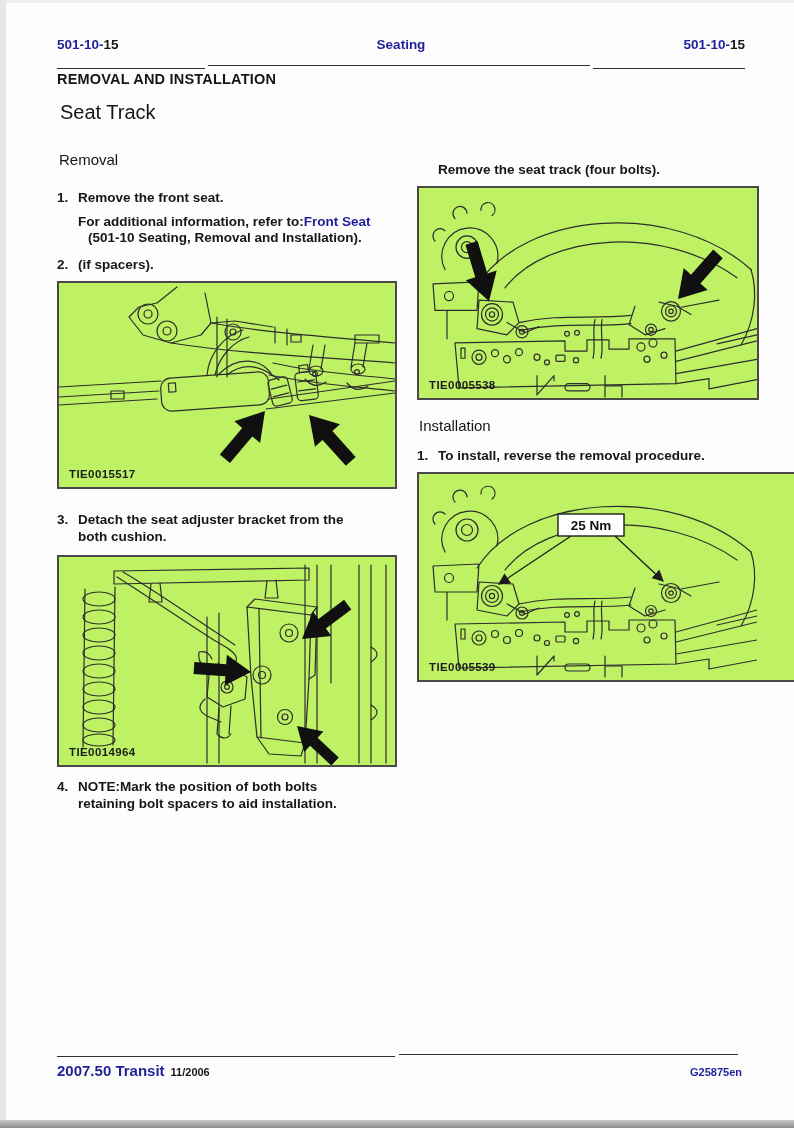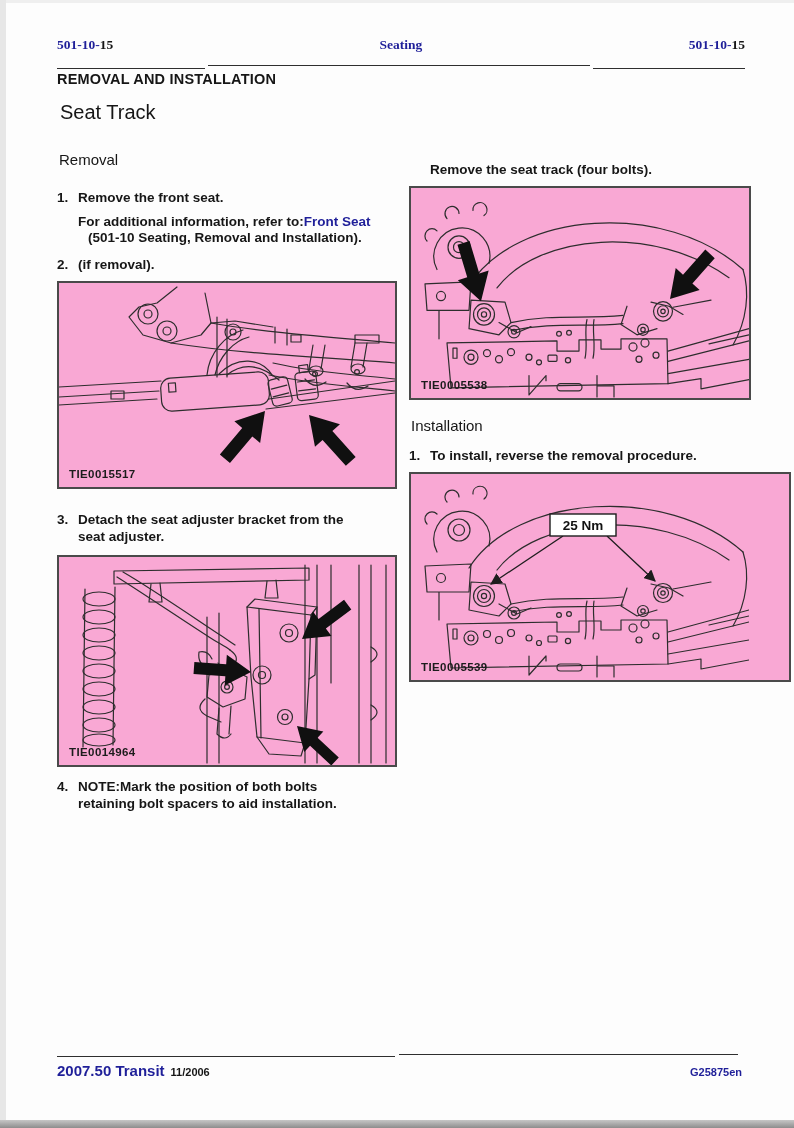--- a/index.html
+++ b/index.html
@@ -15,51 +15,51 @@
   .edge-left { position:absolute; left:0; top:0; width:6px; height:100%; background:#e7e7e7; }
   .edge-top  { position:absolute; left:0; top:0; width:100%; height:3px; background:#efefef; }
   .bottom-bar{ position:absolute; left:0; bottom:0; width:100%; height:8px;
                background:linear-gradient(#c6c6c6,#8d8d8d); }
 
   .navy { color:#1f1f99; }
   .blk  { color:#161616; }
 
   .header { position:absolute; top:37px; left:57px; right:49px;
             display:flex; justify-content:space-between;
-            font-size:13.5px; font-weight:bold;font-family:Liberation Serif, serif; }
+            font-size:13.5px; font-weight:bold; }
   .header-rules { position:absolute; top:64px; left:57px; right:49px; display:flex; }
   .hr-seg { border-top:1.8px solid #2f2f2f; height:0; }
   .hr-seg.low { margin-top:4px; }
   .hr-seg.s1 { width:148px; }
   .hr-seg.s2 { flex:1; margin:1px 3px 0; }
   .hr-seg.s3 { width:152px; }
 
   .section-heading { position:absolute; top:71px; left:57px;
                      font-size:14.5px; font-weight:bold; letter-spacing:0.2px; }
   .page-title { position:absolute; top:101px; left:60px; font-size:20px; font-weight:400; }
 
-  .columns { position:absolute; top:145px; left:57px; right:49px; display:flex; gap:12px; }
+  .columns { position:absolute; top:145px; left:57px; right:49px; display:flex; gap:20px; }
   .col { width:340px; flex:none; }
 
   .subheading { font-size:15px; font-weight:400; }
   .removal-heading { margin:6px 0 21px 2px; }
   .installation-heading { margin:17px 0 13px 2px; }
 
   .step { display:flex; font-weight:bold; font-size:13.5px; line-height:17px; margin-bottom:8px; }
   .step-num { width:21px; flex:none; }
   .step-text { flex:1; }
   .ln { display:block; }
 
   .refer { margin:1px 0 10px 21px; font-weight:bold; font-size:13.5px; line-height:16px; }
   .refer .line2 { padding-left:10px; }
   .link { color:#1f1f99; text-decoration:none; cursor:pointer; }
 
   .cont-step { margin:16px 0 8px 21px; font-weight:bold; font-size:13.5px; line-height:17px; }
 
-  .figure { position:relative; border:2px solid #4a4a4a; background:#f9a8d4; }
+  .figure { position:relative; border:2px solid #4a4a4a; background:#bef264; }
   .figure svg { display:block; }
   .fig1 { width:340px; margin-bottom:4px; }
   .fig2 { width:340px; margin-bottom:11px; }
   .fig3 { width:342px; margin-bottom:0; }
   .fig4 { width:382px; }
   .fig-label { position:absolute; left:10px; bottom:7px;
                font-size:11.5px; font-weight:600; letter-spacing:0.4px; color:#1c1c1c; }
 
   .col.left .step.s3 { margin-top:22px; margin-bottom:10px; }
   .col.left .step.s4 { margin-top:2px; }
@@ -165,21 +165,21 @@
       </div>
 
       <div class="refer">
         <div class="line1"><span>For additional information, refer to:</span><a class="link">Front Seat</a></div>
         <div class="line2">(501-10 Seating, Removal and Installation).</div>
       </div>
 
       <div class="step">
         <span class="step-num">2.</span>
         <span class="step-text">
-            <span class="ln">(if removal).</span>
+            <span class="ln">(if spacers).</span>
           </span>
       </div>
 
       <div class="figure fig1">
         <svg width="336" height="204" viewBox="0 0 336 204">
           <g fill="none" stroke="#2d2d2d" stroke-width="1.2" stroke-linecap="round" stroke-linejoin="round">
             <path d="M118,4 L98,20 L80,24 L70,34 L84,52 L112,60 L142,52 L152,40 L146,10"></path>
             <circle cx="89" cy="31" r="10"></circle>
               <circle cx="89" cy="31" r="4"></circle>
             <circle cx="108" cy="48" r="10"></circle>
@@ -226,21 +226,21 @@
             <use href="#big-arrow" transform="translate(250,132) rotate(-42) scale(1.2)"></use>
           </g>
         </svg>
         <span class="fig-label">TIE0015517</span>
       </div>
 
       <div class="step s3">
         <span class="step-num">3.</span>
         <span class="step-text">
             <span class="ln">Detach the seat adjuster bracket from the</span>
-            <span class="ln">seat adjuster.</span>
+            <span class="ln">both cushion.</span>
           </span>
       </div>
 
       <div class="figure fig2">
         <svg width="336" height="208" viewBox="0 0 336 208">
           <g fill="none" stroke="#2d2d2d" stroke-width="1.2" stroke-linecap="round" stroke-linejoin="round">
             <path d="M55,14 L250,11 M55,27 L250,23 M55,14 L55,27 M250,11 L250,23"></path>
             <path d="M92,27 L90,45 L103,45 L101,26 M208,24 L206,41 L219,41 L217,23"></path>
             <path d="M26,32 L24,190 M56,30 L54,188"></path>
             <ellipse cx="40" cy="42" rx="16" ry="7"></ellipse>

